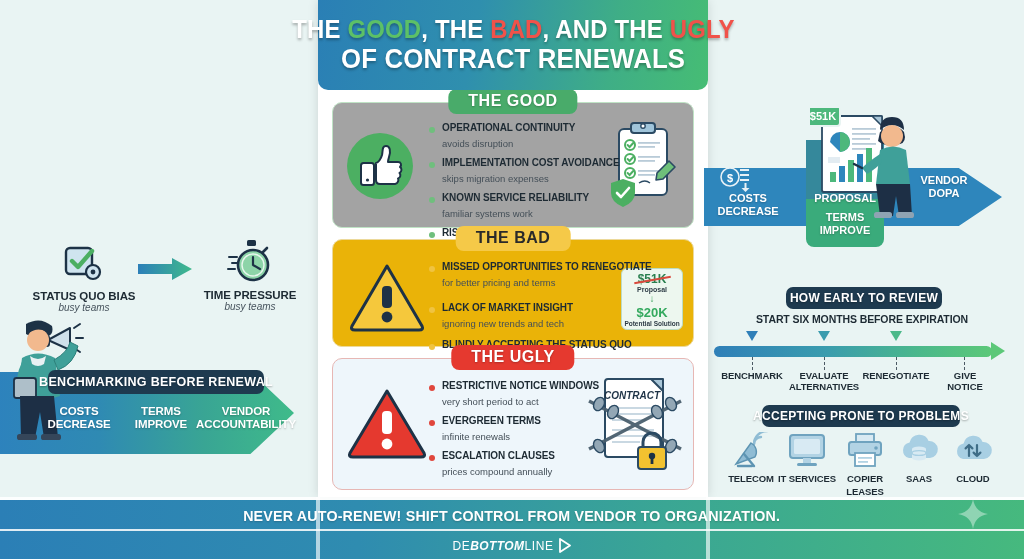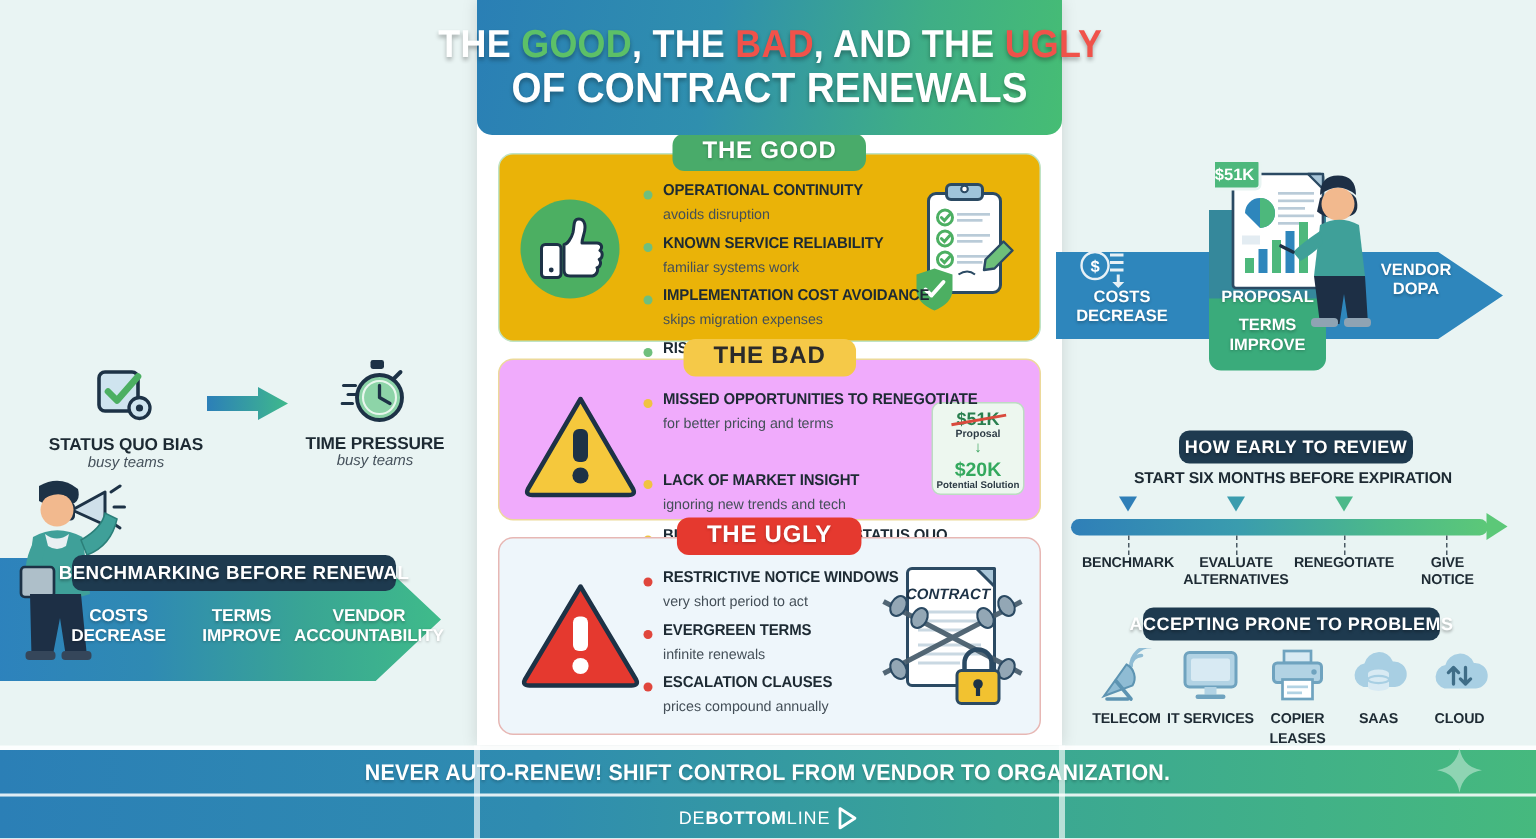--- a/index.html
+++ b/index.html
@@ -36,22 +36,22 @@
   }
   .t-good { color: #5cc067; }
   .t-bad  { color: #f0524a; }
   .t-ugly { color: #f0524a; }
 
   
   .sec {
     position: absolute; left: 332px; width: 362px;
     border-radius: 10px; border: 1.4px solid;
   }
-  .sec-good { top: 102px; height: 126px; background: #eab308; border-color: #bfe3c5; }
-  .sec-bad  { top: 239px; height: 108px; background: #f0abfc; border-color: #ecd99a; }
+  .sec-good { top: 102px; height: 126px; background: #a3a3a3; border-color: #bfe3c5; }
+  .sec-bad  { top: 239px; height: 108px; background: #eab308; border-color: #ecd99a; }
   .sec-ugly { top: 358px; height: 132px; background: #eef6fb; border-color: #e7b7b4; }
 
   .sec-chip {
     position: absolute; top: -14px; left: 50%; transform: translateX(-50%);
     padding: 3px 20px 4px; border-radius: 8px;
     color: #fff; font-weight: 800; font-size: 16px; letter-spacing: 0.5px;
     white-space: nowrap;
     text-shadow: 0 1px 2px rgba(0,0,0,.25);
   }
   .chip-good { background: #49ab6a; }
@@ -172,21 +172,21 @@
   #banner-text { color: #fff; font-weight: 800; font-size: 15px; letter-spacing: 0.2px;
                  text-shadow: 0 1px 2px rgba(0,0,0,.2); transform: scaleX(0.95); }
   #banner-star { position: absolute; right: 36px; top: 50%; transform: translateY(-50%); opacity: .5;}
   #bottom-footer {
     position: absolute; left: 0; top: 531px; width: 1024px; height: 28px;
     background: linear-gradient(90deg, #2b7fb6 0%, #2f8cb0 35%, #3aa694 65%, #46b97e 100%);
     display: flex; align-items: center; justify-content: center;
   }
   #logo { display: flex; align-items: center; gap: 4px; color: #fff; }
   .logo-a { font-size: 12px; font-weight: 400; letter-spacing: 0.6px; }
-  .logo-b { font-size: 12px; font-weight: 800; letter-spacing: 0.4px; }
+  .logo-b { font-size: 12px; font-weight: 800; letter-spacing: 0.4px; font-style: italic; }
 
   
   .seam { position: absolute; background: rgba(255,255,255,.85); }
 </style>
 </head>
 <body>
 
 <div id="stage">
 
   <div id="center-panel"></div>
@@ -236,27 +236,27 @@
     </div>
 
     <div class="bullets">
       <div class="bullet">
         <span class="dot dot-good"></span>
         <span><span class="b-title" style="display:block">OPERATIONAL CONTINUITY</span>
         <span class="b-sub">avoids disruption</span></span>
       </div>
       <div class="bullet">
         <span class="dot dot-good"></span>
+        <span><span class="b-title" style="display:block">IMPLEMENTATION COST AVOIDANCE</span>
+        <span class="b-sub">skips migration expenses</span></span>
+      </div>
+      <div class="bullet">
+        <span class="dot dot-good"></span>
         <span><span class="b-title" style="display:block">KNOWN SERVICE RELIABILITY</span>
         <span class="b-sub">familiar systems work</span></span>
-      </div>
-      <div class="bullet">
-        <span class="dot dot-good"></span>
-        <span><span class="b-title" style="display:block">IMPLEMENTATION COST AVOIDANCE</span>
-        <span class="b-sub">skips migration expenses</span></span>
       </div>
       <div class="bullet">
         <span class="dot dot-good"></span>
         <span><span class="b-title" style="display:block">RISK MANAGEMENT</span>
         <span class="b-sub">maintains stability</span></span>
       </div>
     </div>
   </div>
 
   <div class="sec sec-bad">
@@ -272,21 +272,21 @@
 
     <div id="savings-box">
       <div class="sv-old">$51K</div>
       <div class="sv-lbl">Proposal</div>
       <div class="sv-arrow">↓</div>
       <div class="sv-new">$20K</div>
       <div class="sv-lbl2">Potential Solution</div>
     </div>
 
     <div class="bullets" style="top:20px;width:210px;">
-      <div class="bullet" style="margin-bottom:24px">
+      <div class="bullet" style="margin-bottom:11px">
         <span class="dot dot-bad"></span>
         <span><span class="b-title" style="display:block">MISSED OPPORTUNITIES TO RENEGOTIATE</span>
         <span class="b-sub">for better pricing and terms</span></span>
       </div>
       <div class="bullet" style="margin-bottom:7px">
         <span class="dot dot-bad"></span>
         <span><span class="b-title" style="display:block">LACK OF MARKET INSIGHT</span>
         <span class="b-sub">ignoring new trends and tech</span></span>
       </div>
       <div class="bullet">

